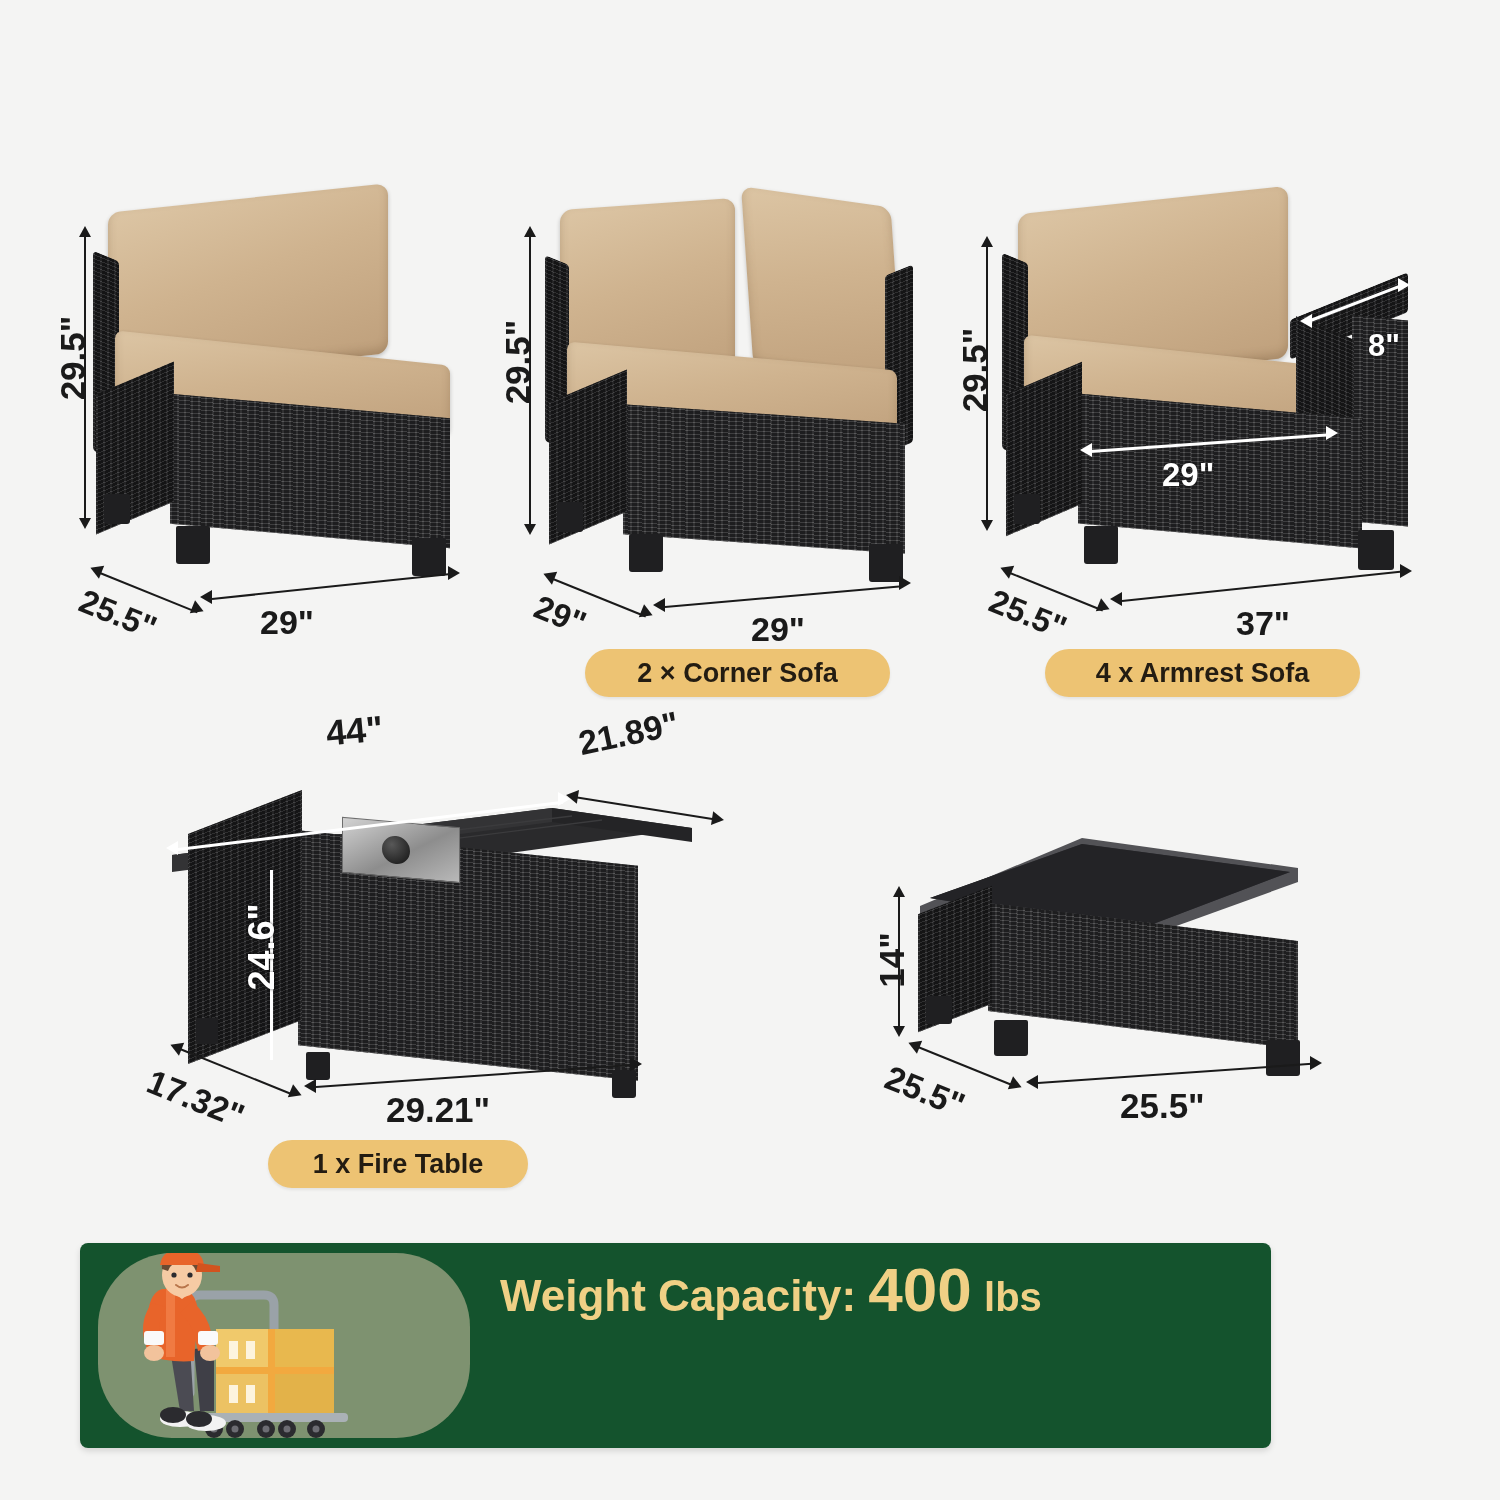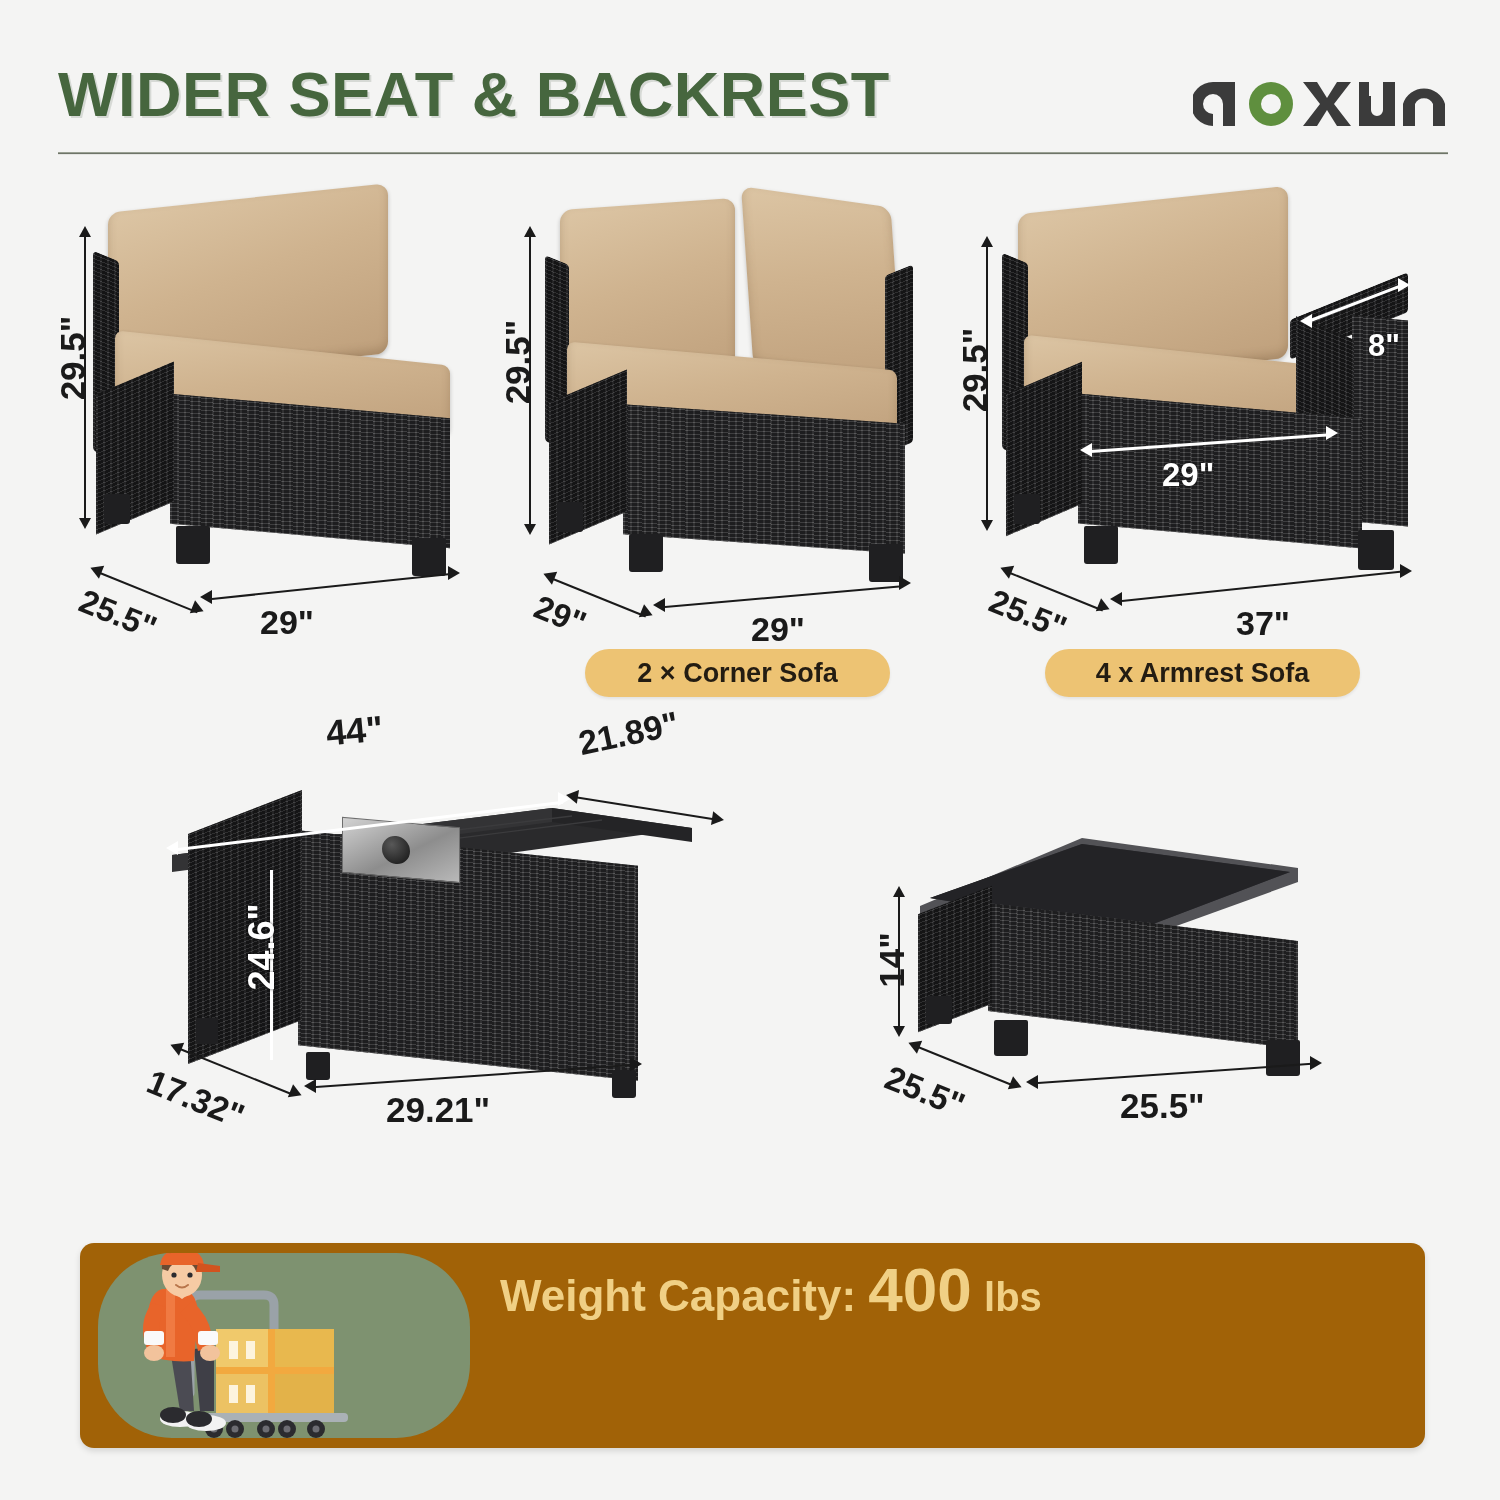--- a/index.html
+++ b/index.html
@@ -73,22 +73,22 @@
   .dim.w { color: #ffffff; text-shadow: 0 0 3px rgba(0,0,0,0.75); }
   .ln { position: absolute; background: #1a1a1a; }
   .ln.w { background: #ffffff; }
   .arrow {
     position: absolute; width: 0; height: 0;
     border-style: solid; border-color: transparent;
   }
 
   
   .banner {
-    position: absolute; left: 80px; top: 1243px; width: 1345px; height: 205px;
-    background: #a16207; border-radius: 14px;
+    position: absolute; left: 80px; top: 1243px; width: 1191px; height: 205px;
+    background: #14532d; border-radius: 8px;
     box-shadow: 0 3px 6px rgba(0,0,0,0.13);
   }
   .banner-illus {
     position: absolute; left: 18px; top: 10px; width: 372px; height: 185px;
     background: #7e9270; border-radius: 74px;
     overflow: hidden;
   }
   .banner-text { position: absolute; left: 420px; top: 16px; width: 900px; }
   .cap-line { font-size: 44px; font-weight: bold; color: #f0d085; white-space: nowrap; line-height: 1.0; }
   .cap-line .big { font-size: 62px; }
@@ -97,42 +97,20 @@
     margin-top: 18px; font-size: 37px; color: #ffffff; line-height: 1.28;
     max-width: 880px;
   }
   .ship-line .num { color: #f0d085; font-size: 50px; font-weight: bold; vertical-align: -2px; }
 </style>
 </head>
 <body>
 
 <div class="page">
 
-  <div class="header">
-    <div class="title">WIDER SEAT &amp; BACKREST</div>
-
-    <div class="logo">
-      <svg viewBox="0 0 252 72" width="252" height="72">
-
-        <path d="M20 20 A22 22 0 1 0 20 64 L20 52 A10 10 0 1 1 20 32 A10 10 0 0 1 30 42 L30 64 L42 64 L42 20 Z" fill="#3b3b3b"></path>
-
-        <path d="M78 20 A22 22 0 1 0 78 64 L78 52 A10 10 0 1 1 88 42 L100 42 A22 22 0 0 0 78 20 Z" fill="#5f8f3e"></path>
-        <path d="M88 42 A10 10 0 0 1 78 52 L78 64 A22 22 0 0 0 100 42 Z" fill="#5f8f3e"></path>
-
-        <path d="M110 20 L124 20 L134 36 L144 20 L158 20 L141 42 L158 64 L144 64 L134 48 L124 64 L110 64 L127 42 Z" fill="#3b3b3b"></path>
-
-        <path d="M166 20 L178 20 L178 48 A6 6 0 0 0 190 48 L190 20 L202 20 L202 64 L166 64 Z" fill="#3b3b3b"></path>
-        <path d="M176 18 L190 18 L180 34 L176 34 Z" fill="#f4f4f3"></path>
-
-        <path d="M210 64 L210 42 A22 22 0 0 1 252 42 L252 64 L240 64 L240 42 A10 10 0 0 0 222 42 L222 64 Z" fill="#3b3b3b"></path>
-      </svg>
-    </div>
-
-    <div class="divider"></div>
-  </div>
 
   <div class="row1">
 
     <div class="cell" style="left:60px; top:0px; width:420px; height:460px;">
 
       <div class="cushion" style="position:absolute; left:48px; top:20px; width:280px; height:170px; transform:skewY(-6deg);"></div>
 
       <div class="wicker-d" style="position:absolute; left:33px; top:78px; width:26px; height:200px; transform:skewY(22deg); border-radius:4px;"></div>
 
       <div class="cushion" style="position:absolute; left:55px; top:170px; width:335px; height:70px; transform:skewY(6deg); border-radius:8px;"></div>
@@ -333,20 +311,23 @@
       <div class="arrow" style="left:48px; top:338px; border-width:7px 12px 7px 0; border-right-color:#1a1a1a; transform:rotate(22deg);"></div>
       <div class="arrow" style="left:150px; top:378px; border-width:7px 0 7px 12px; border-left-color:#1a1a1a; transform:rotate(22deg);"></div>
       <div class="dim" style="left:34px; top:358px; font-size:34px; transform:rotate(22deg); transform-origin:left top;">25.5"</div>
 
       <div class="ln" style="left:178px; top:382px; width:278px; height:2px; transform:rotate(-4deg); transform-origin:left center;"></div>
       <div class="arrow" style="left:166px; top:375px; border-width:7px 12px 7px 0; border-right-color:#1a1a1a;"></div>
       <div class="arrow" style="left:450px; top:356px; border-width:7px 0 7px 12px; border-left-color:#1a1a1a;"></div>
       <div class="dim" style="left:260px; top:386px; font-size:35px;">25.5"</div>
     </div>
 
+    <div class="badge b-fire">
+      <span>1 x Fire Table</span>
+    </div>
   </div>
 
   <div class="banner">
 
     <div class="banner-illus">
       <svg viewBox="0 0 372 185" width="372" height="185">
 
         <path d="M92 52 q0 -10 10 -10 l64 0 q10 0 10 10 l0 88" stroke="#9aa2a8" stroke-width="9" fill="none" stroke-linecap="round"></path>
         <path d="M92 52 l0 88" stroke="#9aa2a8" stroke-width="9" fill="none" stroke-linecap="round"></path>
 

